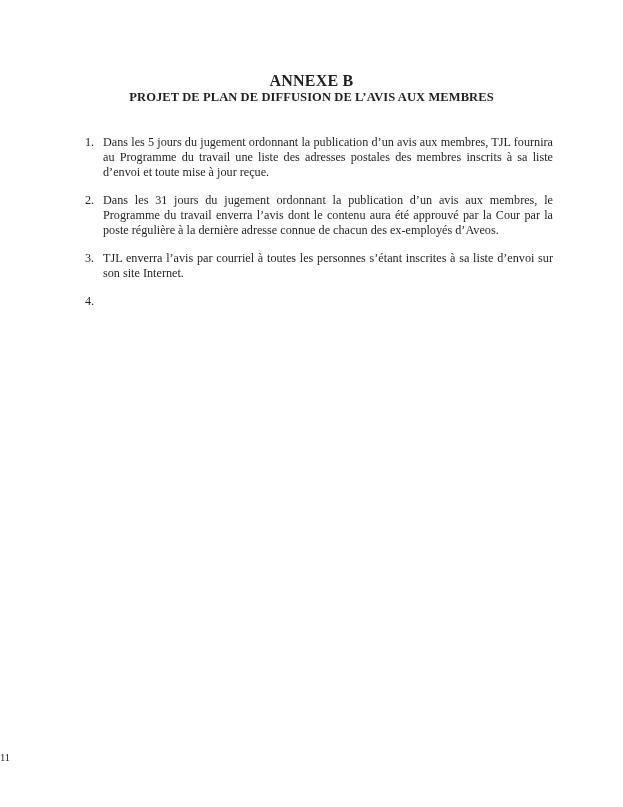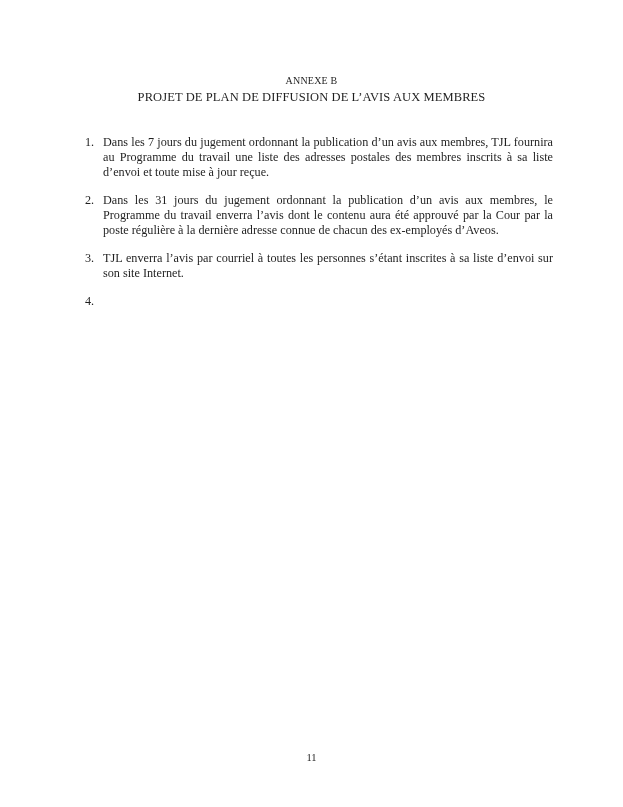--- a/index.html
+++ b/index.html
@@ -15,28 +15,28 @@
     font-family: "Liberation Serif", "DejaVu Serif", serif;
     color: #1f1f1f;
     overflow: hidden;
     box-sizing: border-box;
   }
   .doc-header {
     padding-top: 72px;
     text-align: center;
   }
   .doc-title {
-    font-size: 10px;
-    font-weight: normal;
+    font-size: 16px;
+    font-weight: bold;
     line-height: 17px;
     letter-spacing: 0.2px;
   }
   .doc-subtitle {
     font-size: 12.5px;
-    font-weight: normal;
+    font-weight: bold;
     line-height: 17px;
     letter-spacing: 0.1px;
   }
   .doc-list {
     margin: 29px 0 0 85px;
     width: 468px;
     font-size: 12.2px;
     line-height: 15px;
   }
   .doc-item {
@@ -49,40 +49,40 @@
   .doc-item .num {
     position: absolute;
     left: 0;
     top: 0;
   }
   .page-footer {
     position: absolute;
     left: 0;
     top: 751px;
     width: 100%;
-    text-align: center;
+    text-align: left;
     font-size: 10.5px;
     line-height: 13px;
   }
 </style>
 </head>
 <body>
 
 <div class="page">
 
   <div class="doc-header">
     <div class="doc-title">ANNEXE B</div>
     <div class="doc-subtitle">PROJET DE PLAN DE DIFFUSION DE L’AVIS AUX MEMBRES</div>
   </div>
 
   <div class="doc-list">
 
     <div class="doc-item">
       <span class="num">1.</span>
-      <span class="txt">Dans les 7 jours du jugement ordonnant la publication d’un avis aux membres, TJL fournira au Programme du travail une liste des adresses postales des membres inscrits à sa liste d’envoi et toute mise à jour reçue.</span>
+      <span class="txt">Dans les 5 jours du jugement ordonnant la publication d’un avis aux membres, TJL fournira au Programme du travail une liste des adresses postales des membres inscrits à sa liste d’envoi et toute mise à jour reçue.</span>
     </div>
 
     <div class="doc-item">
       <span class="num">2.</span>
       <span class="txt">Dans les 31 jours du jugement ordonnant la publication d’un avis aux membres, le Programme du travail enverra l’avis dont le contenu aura été approuvé par la Cour par la poste régulière à la dernière adresse connue de chacun des ex-employés d’Aveos.</span>
     </div>
 
     <div class="doc-item">
       <span class="num">3.</span>
       <span class="txt">TJL enverra l’avis par courriel à toutes les personnes s’étant inscrites à sa liste d’envoi sur son site Internet.</span>

